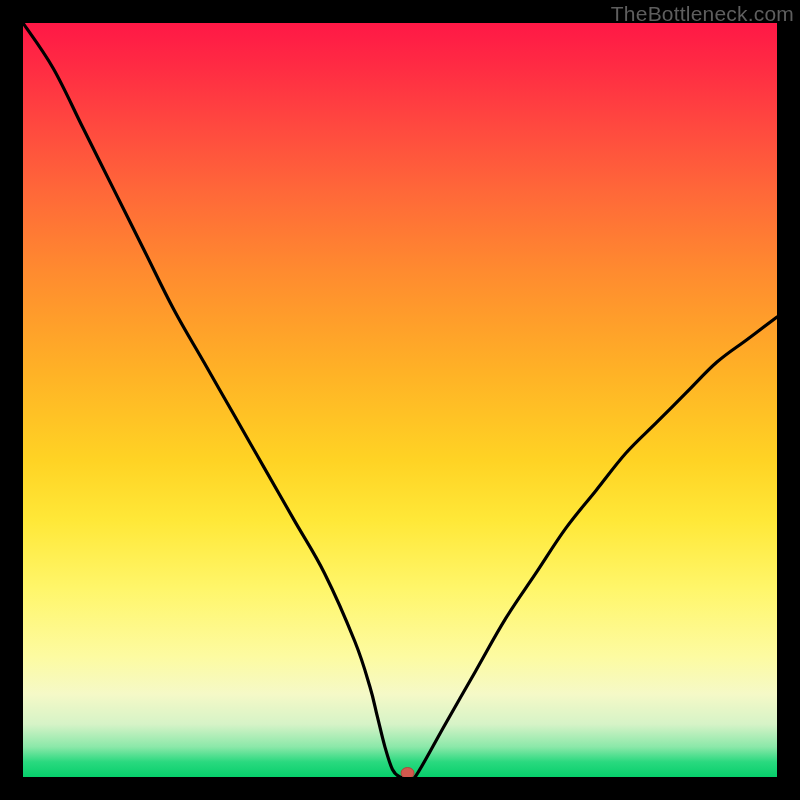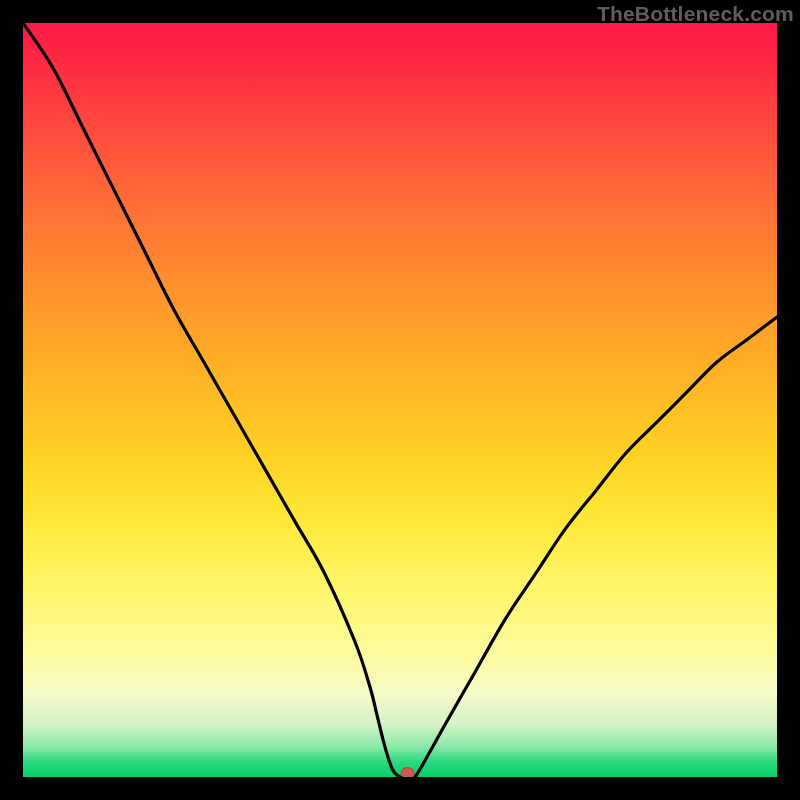--- a/index.html
+++ b/index.html
@@ -47,21 +47,21 @@
       #2ad97f 98%,
       #06cf6b 100%
     );
   }
   .watermark {
     position: absolute;
     top: 2px;
     right: 6px;
     color: #5e5e5e;
     font-size: 21px;
-    font-weight: 700;
+    font-weight: 400;
     letter-spacing: 0.2px;
     user-select: none;
   }
   svg.curve {
     position: absolute;
     inset: 0;
     width: 754px;
     height: 754px;
     overflow: visible;
   }

